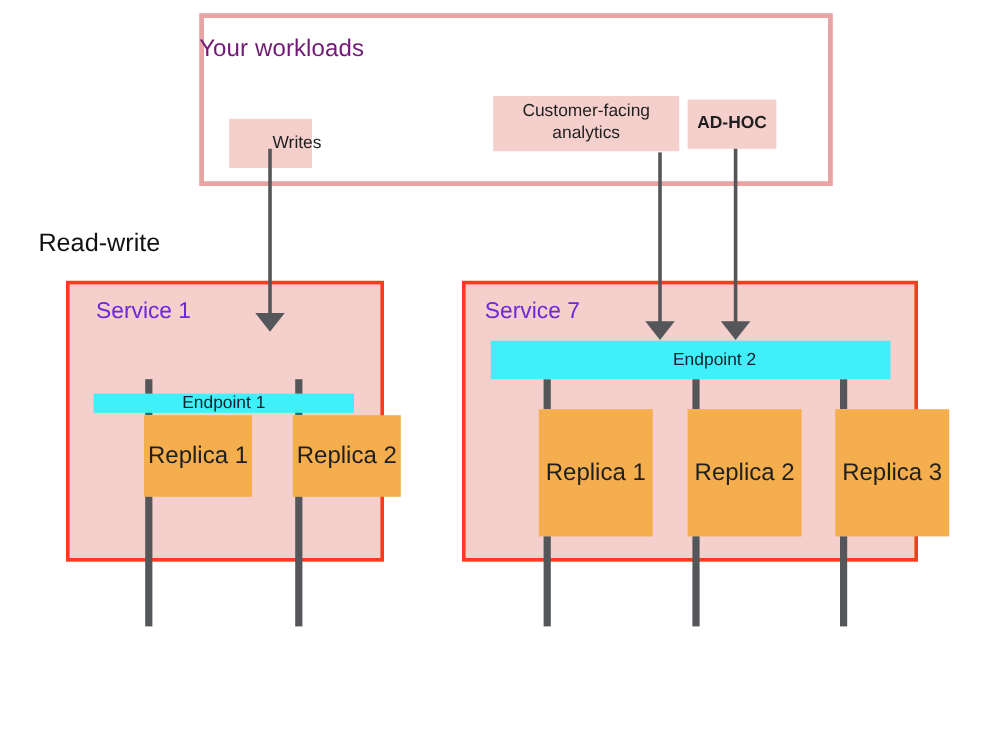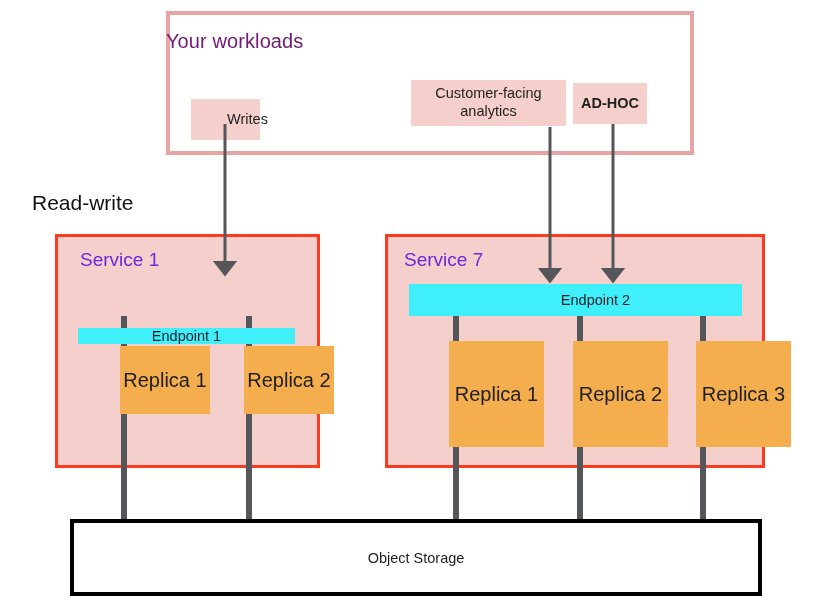--- a/index.html
+++ b/index.html
@@ -178,21 +178,20 @@
   <div class="abs endpoint endpoint-2">Endpoint 2</div>
 
   <div class="abs replica rep-2-1">Replica 1</div>
   <div class="abs replica rep-2-2">Replica 2</div>
   <div class="abs replica rep-2-3">Replica 3</div>
 
   <div class="abs connector c-s2-r1-bot"></div>
   <div class="abs connector c-s2-r2-bot"></div>
   <div class="abs connector c-s2-r3-bot"></div>
 
-  <div class="abs object-storage">Object Storage</div>
 
   <svg class="abs arrow-svg" viewBox="0 0 829 608" xmlns="http://www.w3.org/2000/svg">
     <defs>
       <marker id="ah" markerWidth="9" markerHeight="9" refX="3.4" refY="4.5" orient="auto" markerUnits="strokeWidth">
         <path d="M0,0.4 L0,8.6 L5.2,4.5 z" fill="#555659"></path>
       </marker>
     </defs>
     <g stroke="#555659" stroke-width="3" fill="none" marker-end="url(#ah)">
       <line x1="225" y1="124" x2="225" y2="271"></line>
       <line x1="550" y1="127" x2="550" y2="278"></line>

